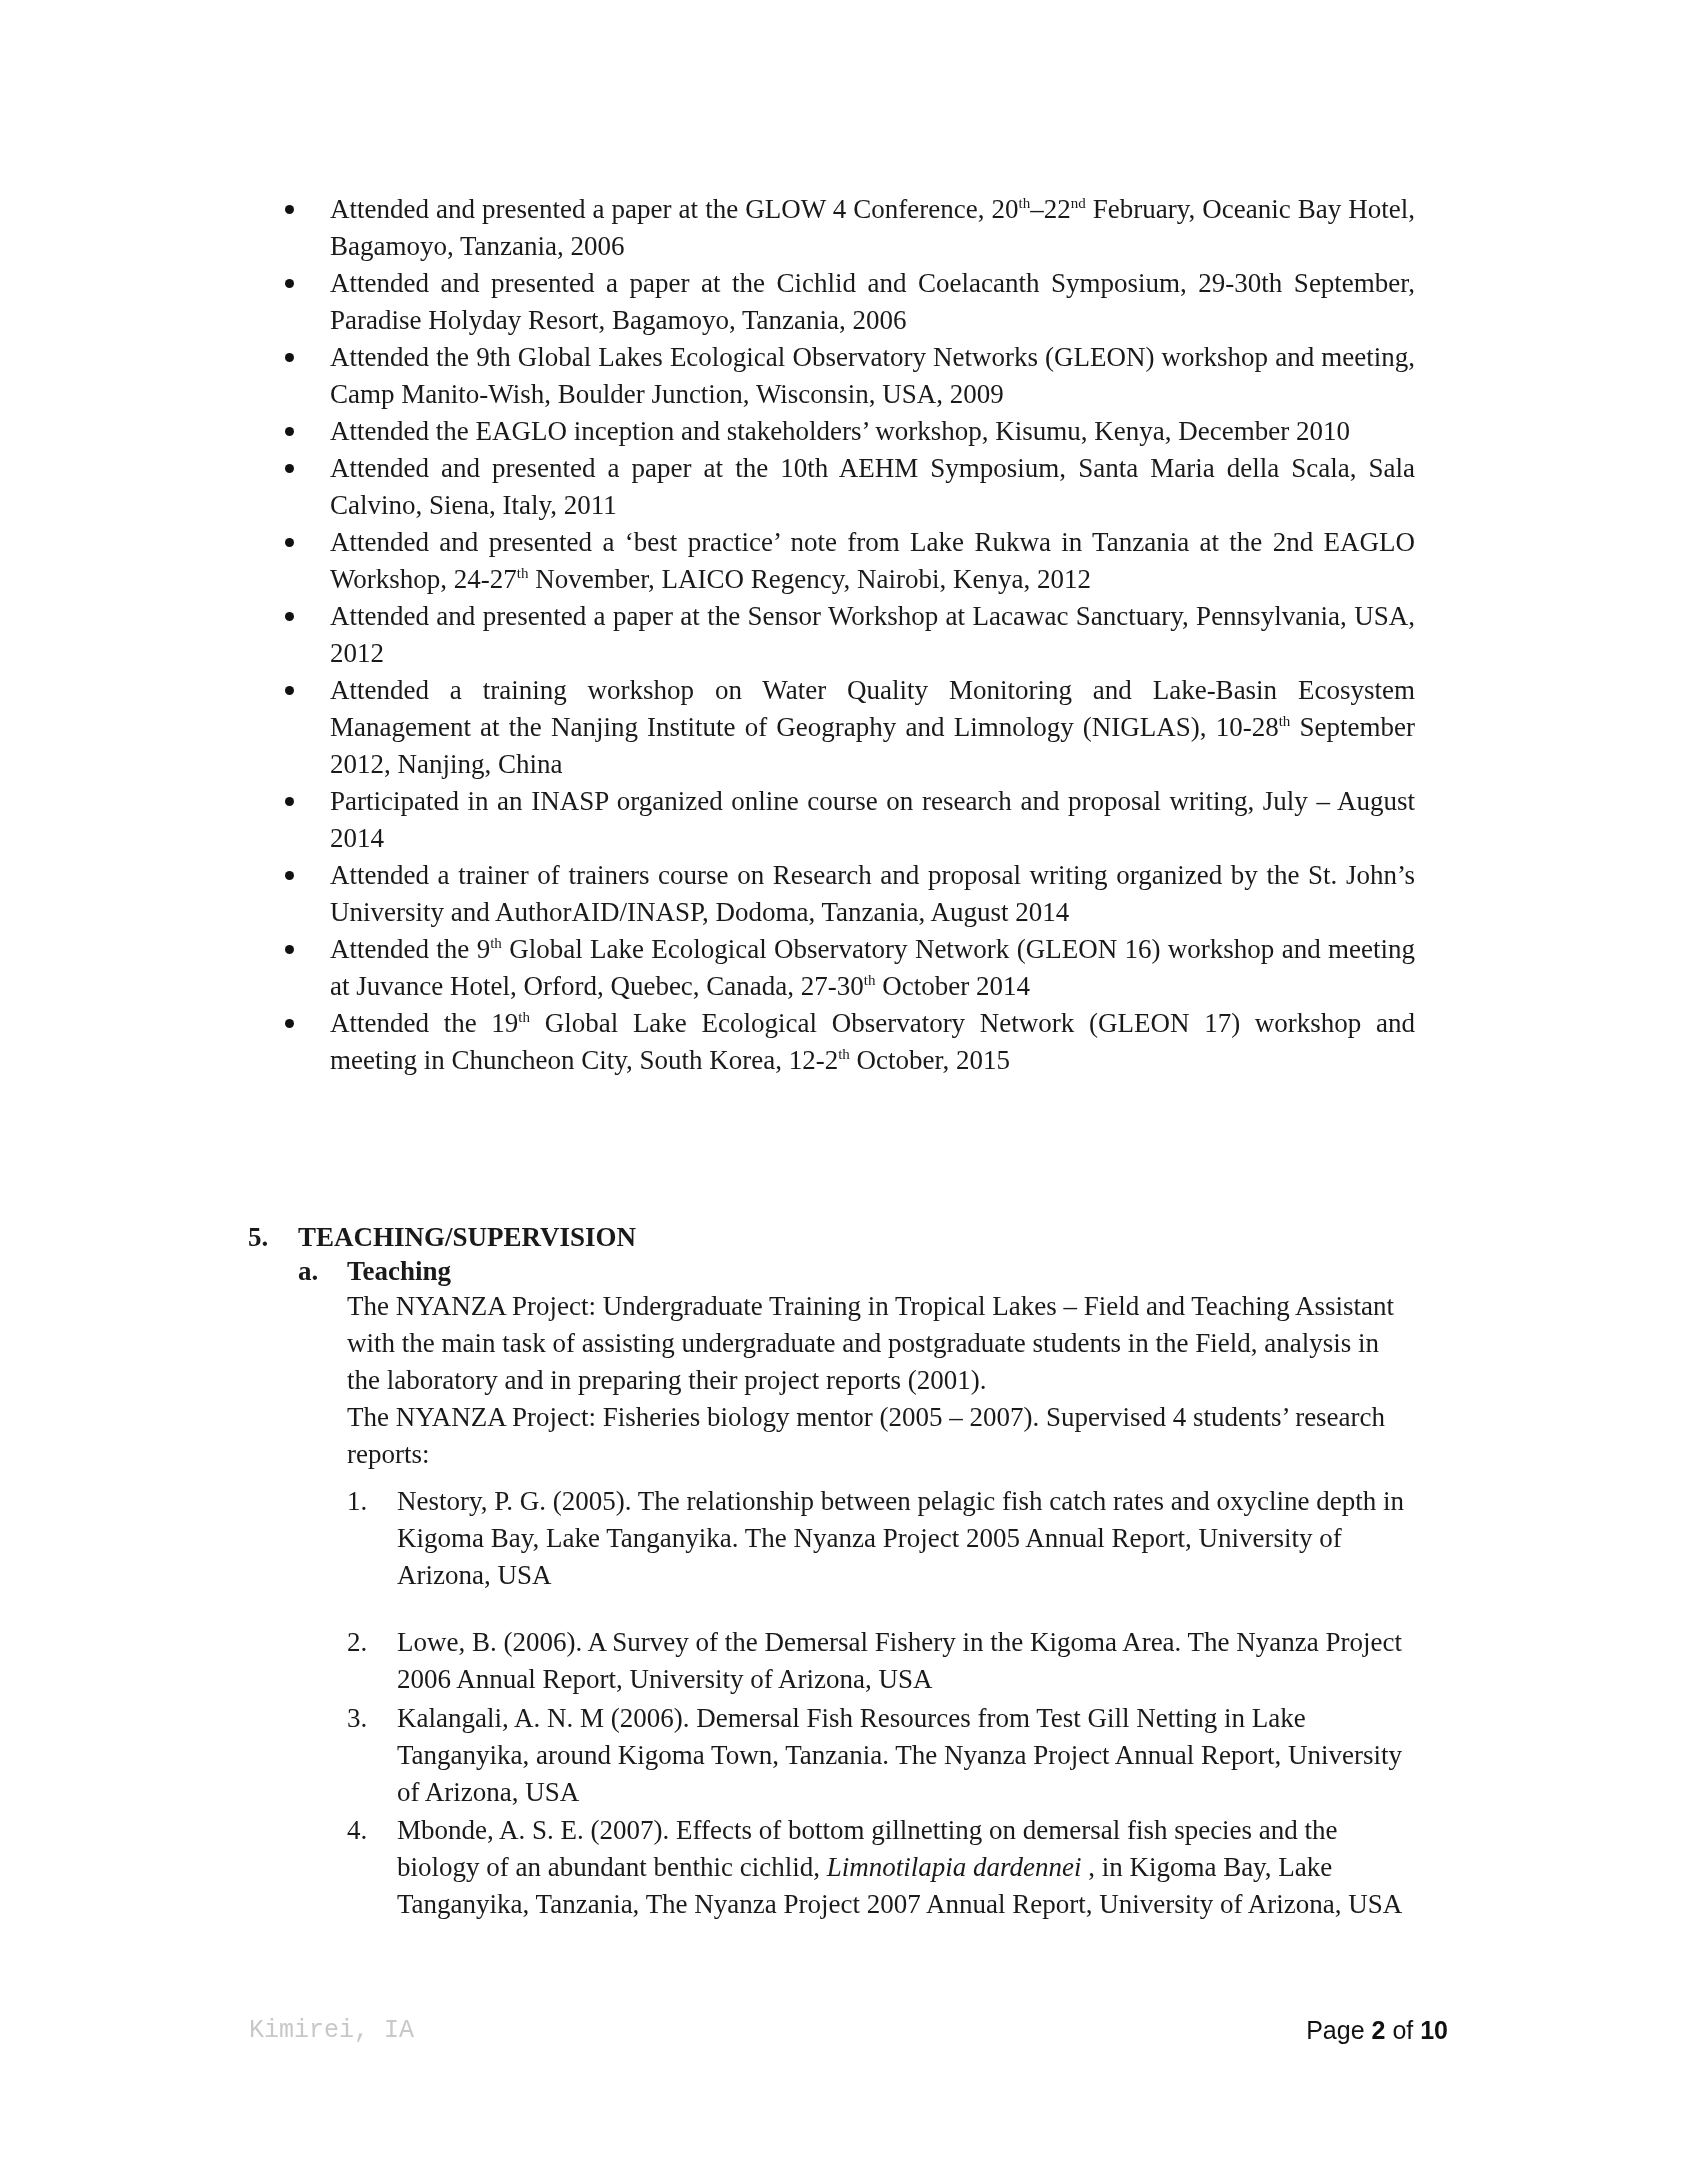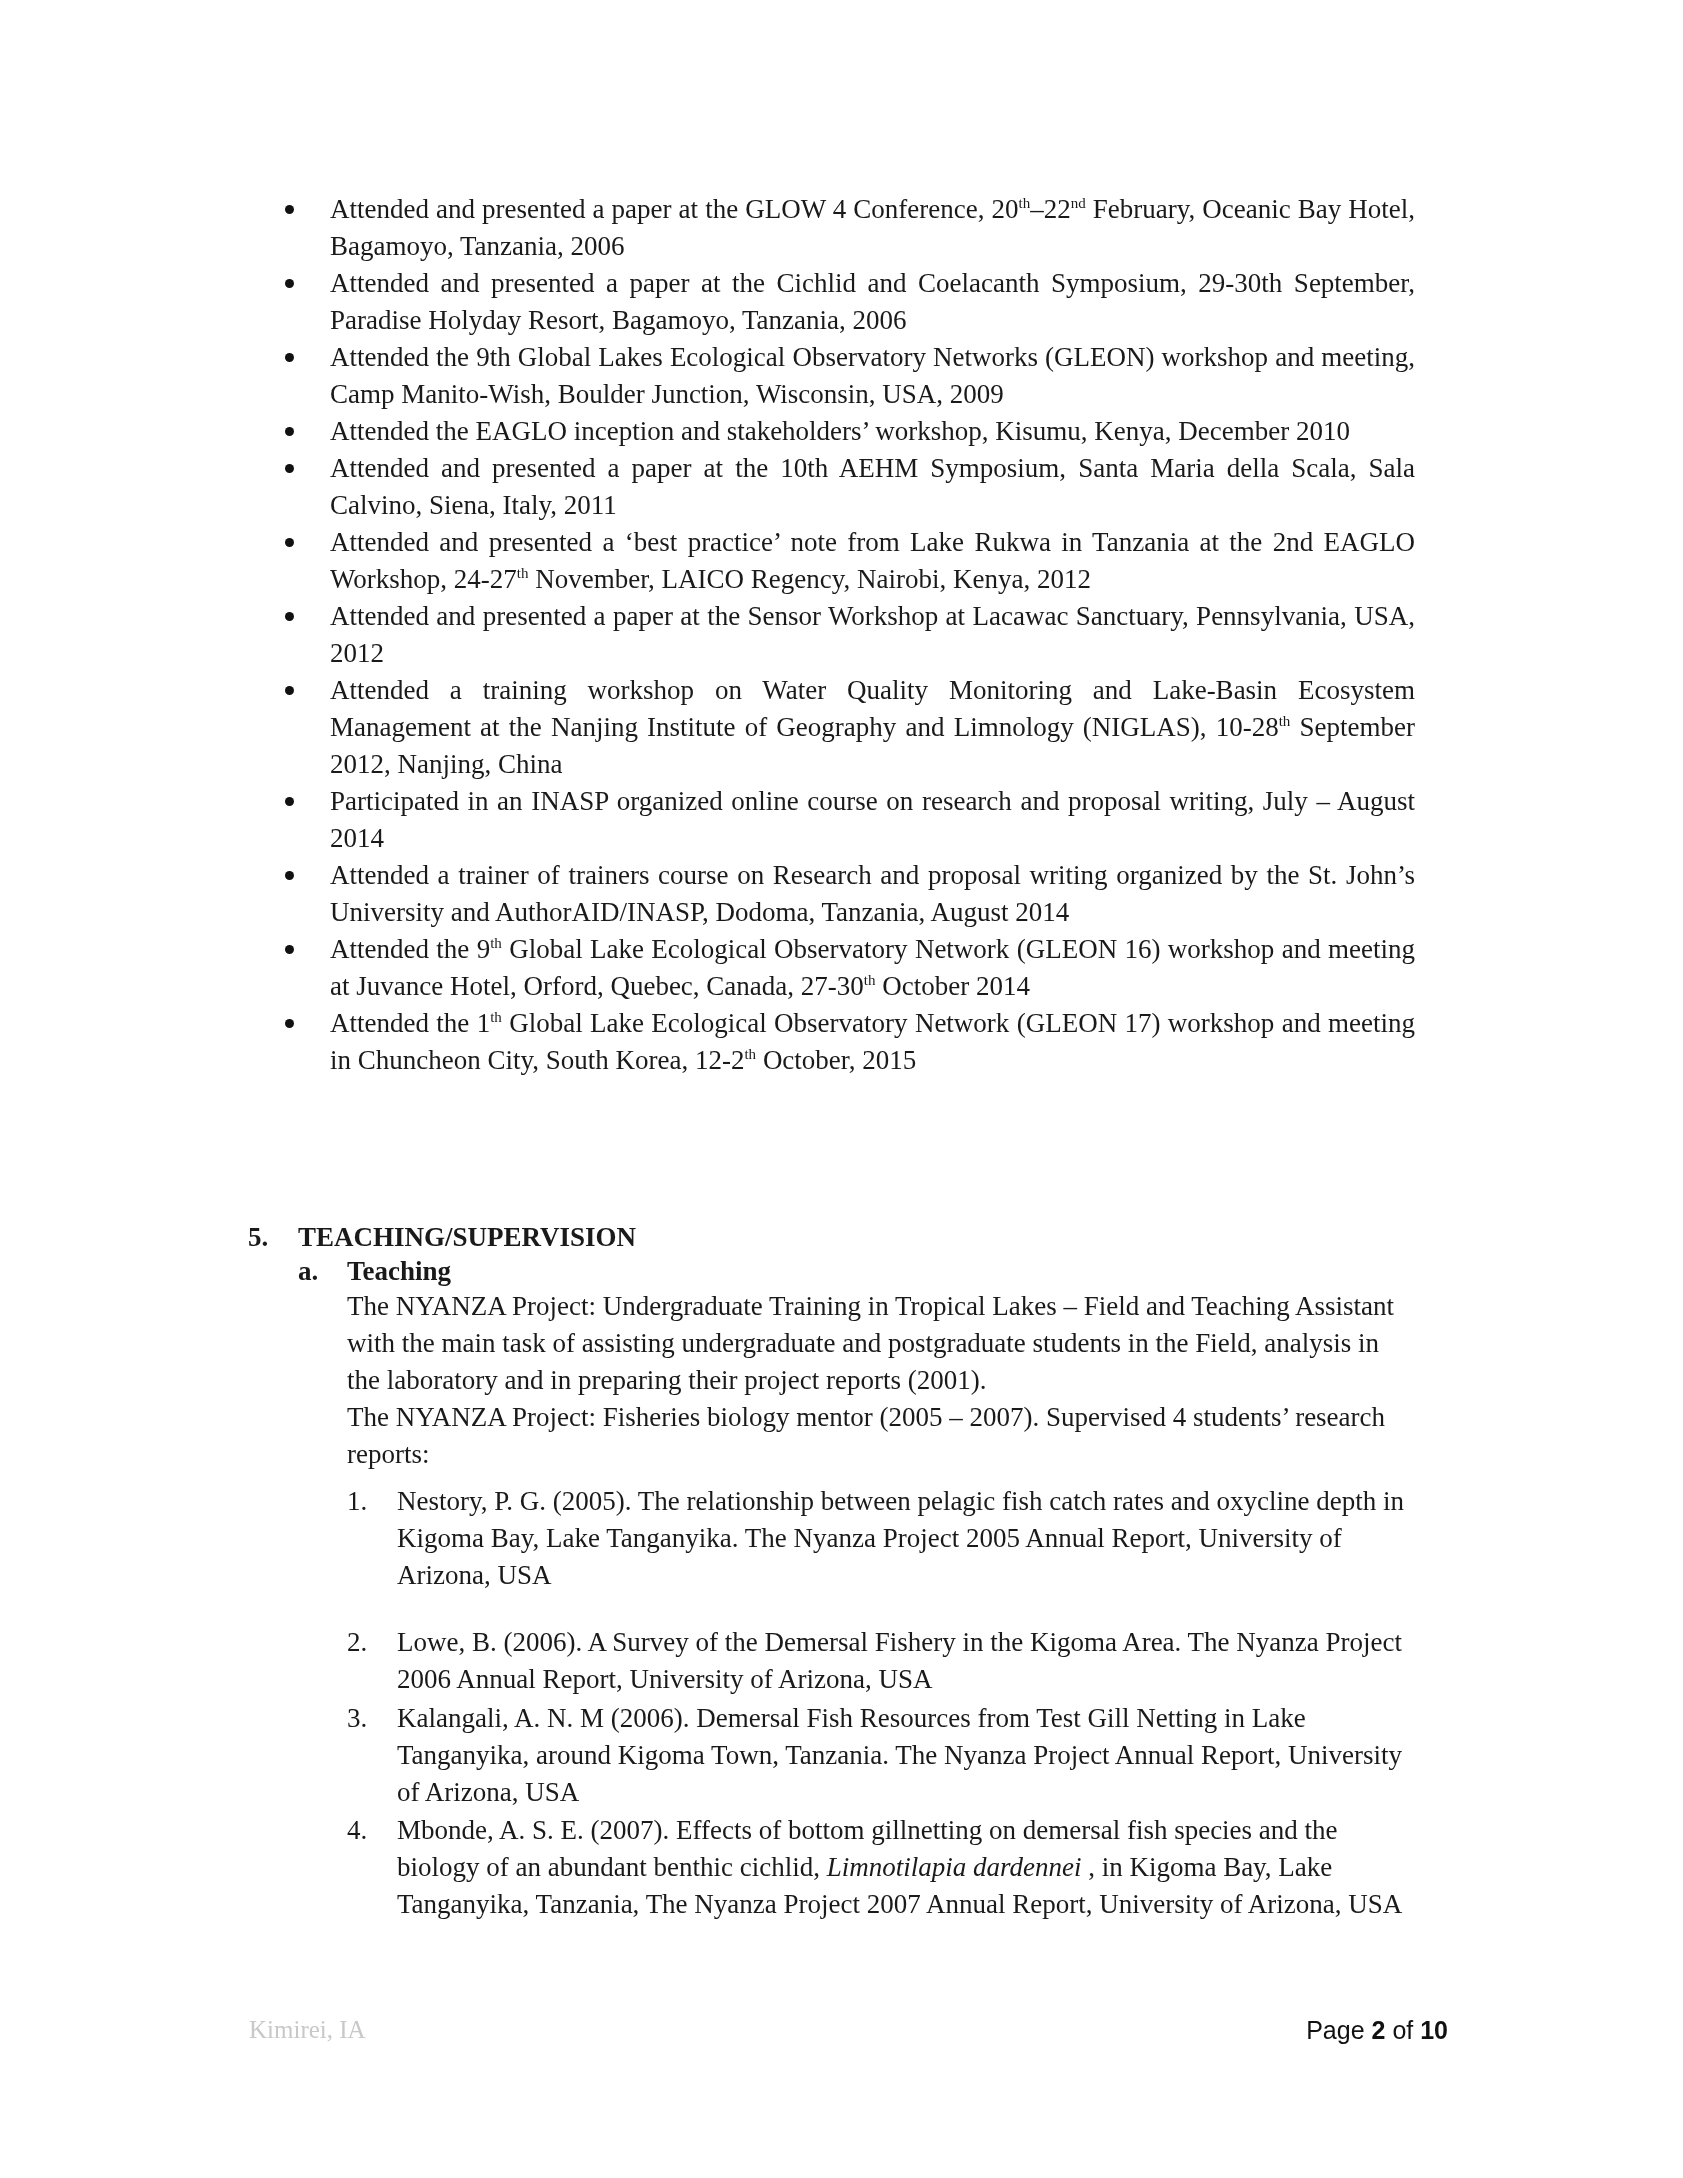--- a/index.html
+++ b/index.html
@@ -21,21 +21,21 @@
   .sub-head .txt { position: absolute; left: 99px; }
   .para { margin-left: 99px; width: 1069px; font-size: 27px; line-height: 37px; }
 
   .numlist { list-style: none; margin: 10px 0 0 0; padding: 0; }
   .numlist li { position: relative; margin-left: 149px; width: 1020px; font-size: 27px; line-height: 37px; }
   .numlist li .n { position: absolute; left: -50px; }
   .numlist li.gap1 { margin-top: 30px; }
   .numlist li.gap2 { margin-top: 2px; }
   .numlist li.gap3 { margin-top: 1px; }
 
-  .footer-left { position: absolute; left: 249px; top: 2016px; font-family: Liberation Serif, serif;
+  .footer-left { position: absolute; left: 249px; top: 2016px; font-family: Liberation Mono, monospace;
                  font-size: 25px; color: #c8c8c8; }
   .footer-right { position: absolute; right: 235px; top: 2016px; font-family: "Liberation Sans", "DejaVu Sans", sans-serif;
                   font-size: 25px; color: #111; }
   .footer-right b { font-weight: bold; }
 </style>
 </head>
 <body>
 
 <div class="page">
 
@@ -44,21 +44,21 @@
       <li><span class="dot"></span><span>Attended and presented a paper at the Cichlid and Coelacanth Symposium, 29-30th September, Paradise Holyday Resort, Bagamoyo, Tanzania, 2006</span></li>
       <li><span class="dot"></span><span>Attended the 9th Global Lakes Ecological Observatory Networks (GLEON) workshop and meeting, Camp Manito-Wish, Boulder Junction, Wisconsin, USA, 2009</span></li>
       <li><span class="dot"></span><span>Attended the EAGLO inception and stakeholders’ workshop, Kisumu, Kenya, December 2010</span></li>
       <li><span class="dot"></span><span>Attended and presented a paper at the 10th AEHM Symposium, Santa Maria della Scala, Sala Calvino, Siena, Italy, 2011</span></li>
       <li><span class="dot"></span><span>Attended and presented a ‘best practice’ note from Lake Rukwa in Tanzania at the 2nd EAGLO Workshop, 24-27</span><sup>th</sup><span> November, LAICO Regency, Nairobi, Kenya, 2012</span></li>
       <li><span class="dot"></span><span>Attended and presented a paper at the Sensor Workshop at Lacawac Sanctuary, Pennsylvania, USA, 2012</span></li>
       <li><span class="dot"></span><span>Attended a training workshop on Water Quality Monitoring and Lake-Basin Ecosystem Management at the Nanjing Institute of Geography and Limnology (NIGLAS), 10-28</span><sup>th</sup><span> September 2012, Nanjing, China</span></li>
       <li><span class="dot"></span><span>Participated in an INASP organized online course on research and proposal writing, July – August 2014</span></li>
       <li><span class="dot"></span><span>Attended a trainer of trainers course on Research and proposal writing organized by the St. John’s University and AuthorAID/INASP, Dodoma, Tanzania,  August 2014</span></li>
       <li><span class="dot"></span><span>Attended the 9</span><sup>th</sup><span> Global Lake Ecological Observatory Network (GLEON 16) workshop and meeting at Juvance Hotel, Orford, Quebec, Canada, 27-30</span><sup>th</sup><span> October 2014</span></li>
-      <li><span class="dot"></span><span>Attended the 1</span><sup>th</sup><span> Global Lake Ecological Observatory Network (GLEON 17) workshop and meeting in Chuncheon City, South Korea, 12-2</span><sup>th</sup><span> October, 2015</span></li>
+      <li><span class="dot"></span><span>Attended the 19</span><sup>th</sup><span> Global Lake Ecological Observatory Network (GLEON 17) workshop and meeting in Chuncheon City, South Korea, 12-2</span><sup>th</sup><span> October, 2015</span></li>
     </ul>
 
   <div class="section">
     <div class="sec-head">
       <span class="num">5.</span>
       <span class="txt">TEACHING/SUPERVISION</span>
     </div>
     <div class="sub-head">
       <span class="num">a.</span>
       <span class="txt">Teaching</span>

